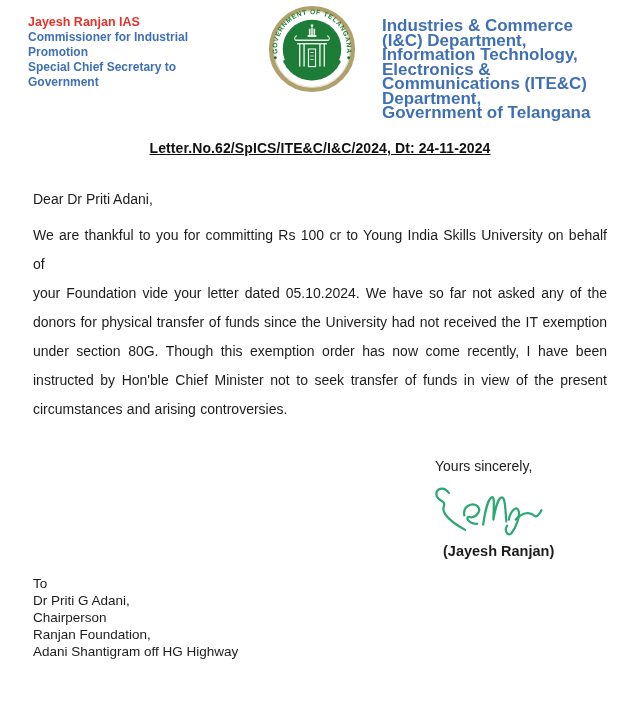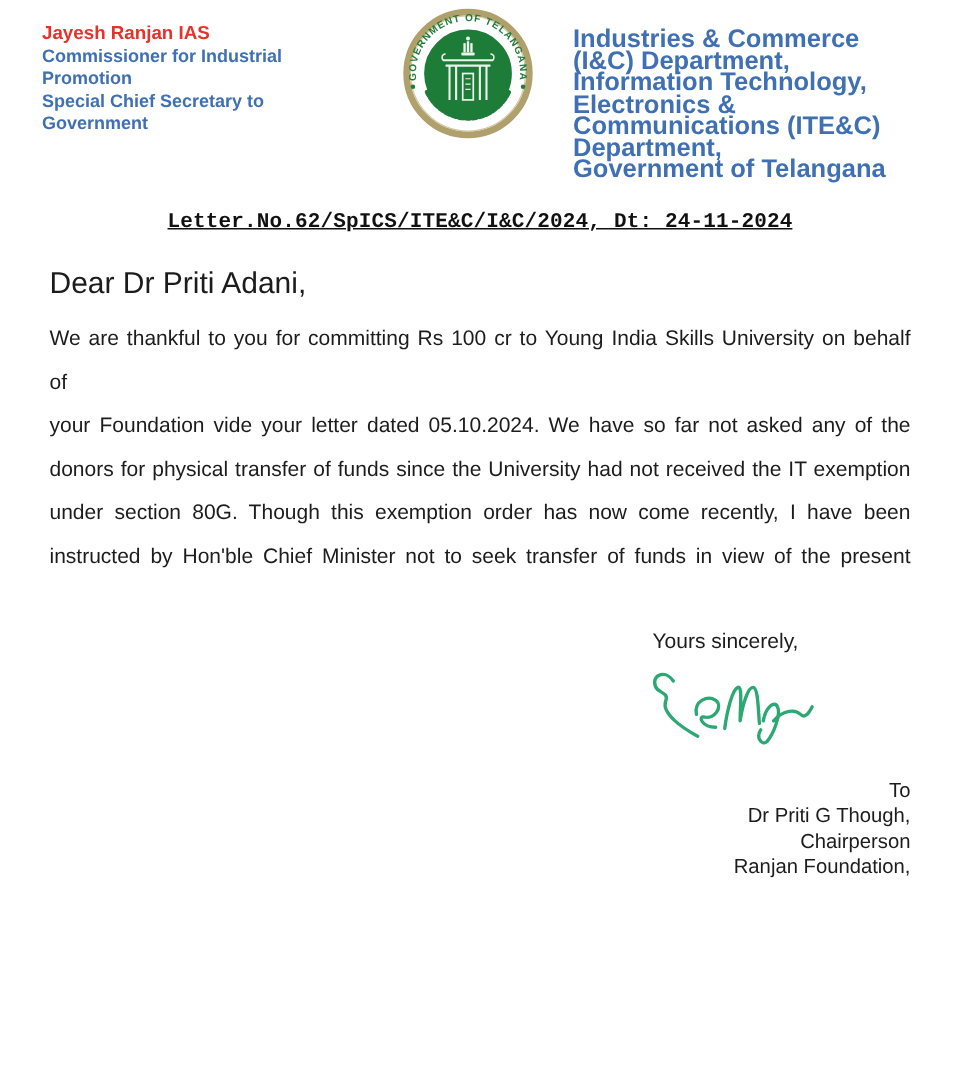--- a/index.html
+++ b/index.html
@@ -51,28 +51,27 @@
 
   
   .ref-line {
     margin-top: 48px;
     text-align: center;
     font-size: 14px;
     font-weight: bold;
     text-decoration: underline;
     color: #111;
     letter-spacing: 0.1px;
-    font-family: Liberation Mono, monospace;
   }
 
   
   .letter-body { padding: 0 33px; }
   .salutation {
-    margin-top: 19px;
-    font-size: 20px;
+    margin-top: 29px;
+    font-size: 14px;
     line-height: 29px;
   }
   .paragraph { margin-top: 7px; }
   .body-line {
     font-size: 14px;
     line-height: 29px;
     text-align: justify;
     text-align-last: justify;
     word-spacing: 0.5px;
   }
@@ -95,21 +94,21 @@
     white-space: nowrap;
   }
 
   
   .recipient {
     padding: 0 33px;
     margin-top: 6px;
     font-size: 13.5px;
     line-height: 17px;
   }
-  .recipient div { line-height: 17px; text-align: right; }
+  .recipient div { line-height: 17px; }
 </style>
 </head>
 <body>
 
 <div class="page" style="--red: #e5332a; --blue: #4070b4;">
 
   <div class="letterhead">
 
     <div class="hdr-left">
       <div class="officer-name">Jayesh Ranjan IAS</div>
@@ -176,36 +175,39 @@
   <div class="ref-line">Letter.No.62/SpICS/ITE&amp;C/I&amp;C/2024, Dt: 24-11-2024</div>
 
   <div class="letter-body">
     <div class="salutation">Dear Dr Priti Adani,</div>
     <div class="paragraph">
       <div class="body-line">We are thankful to you for committing Rs 100 cr to Young India Skills University on behalf of</div>
       <div class="body-line">your Foundation vide your letter dated 05.10.2024. We have so far not asked any of the</div>
       <div class="body-line">donors for physical transfer of funds since the University had not received the IT exemption</div>
       <div class="body-line">under section 80G. Though this exemption order has now come recently, I have been</div>
       <div class="body-line">instructed by Hon'ble Chief Minister not to seek transfer of funds in view of the present</div>
+      <div class="body-line last">circumstances and arising controversies.</div>
     </div>
   </div>
 
   <div class="signoff">
     <div class="closing">Yours sincerely,</div>
     <svg class="signature-svg" width="130" height="60" viewBox="0 0 150 70" aria-hidden="true">
       <g fill="none" stroke="#2ca873" stroke-width="2.6" stroke-linecap="round" stroke-linejoin="round">
         <path d="M34 14 C28 5 17 9 20 18 C22 24 31 22 28 30 C25 39 40 50 53 57"></path>
         <path d="M52 40 C50 29 61 25 67 29 C73 34 66 44 58 42 C53 41 56 50 67 50"></path>
         <path d="M74 51 C76 36 80 21 84 19 C88 17 86 33 86 45 C88 32 92 19 96 19 C100 19 100 36 101 47"></path>
         <path d="M104 45 C106 34 113 29 115 34 C118 40 112 55 107 61 C103 65 98 58 102 52"></path>
         <path d="M112 45 C120 36 129 36 133 40 C136 43 139 40 142 34"></path>
       </g>
     </svg>
+    <div class="signatory">(Jayesh Ranjan)</div>
   </div>
 
   <div class="recipient">
     <div>To</div>
-    <div>Dr Priti G Though,</div>
+    <div>Dr Priti G Adani,</div>
     <div>Chairperson</div>
     <div>Ranjan Foundation,</div>
+    <div>Adani Shantigram off HG Highway</div>
   </div>
 
 </div>
 
 </body></html>

